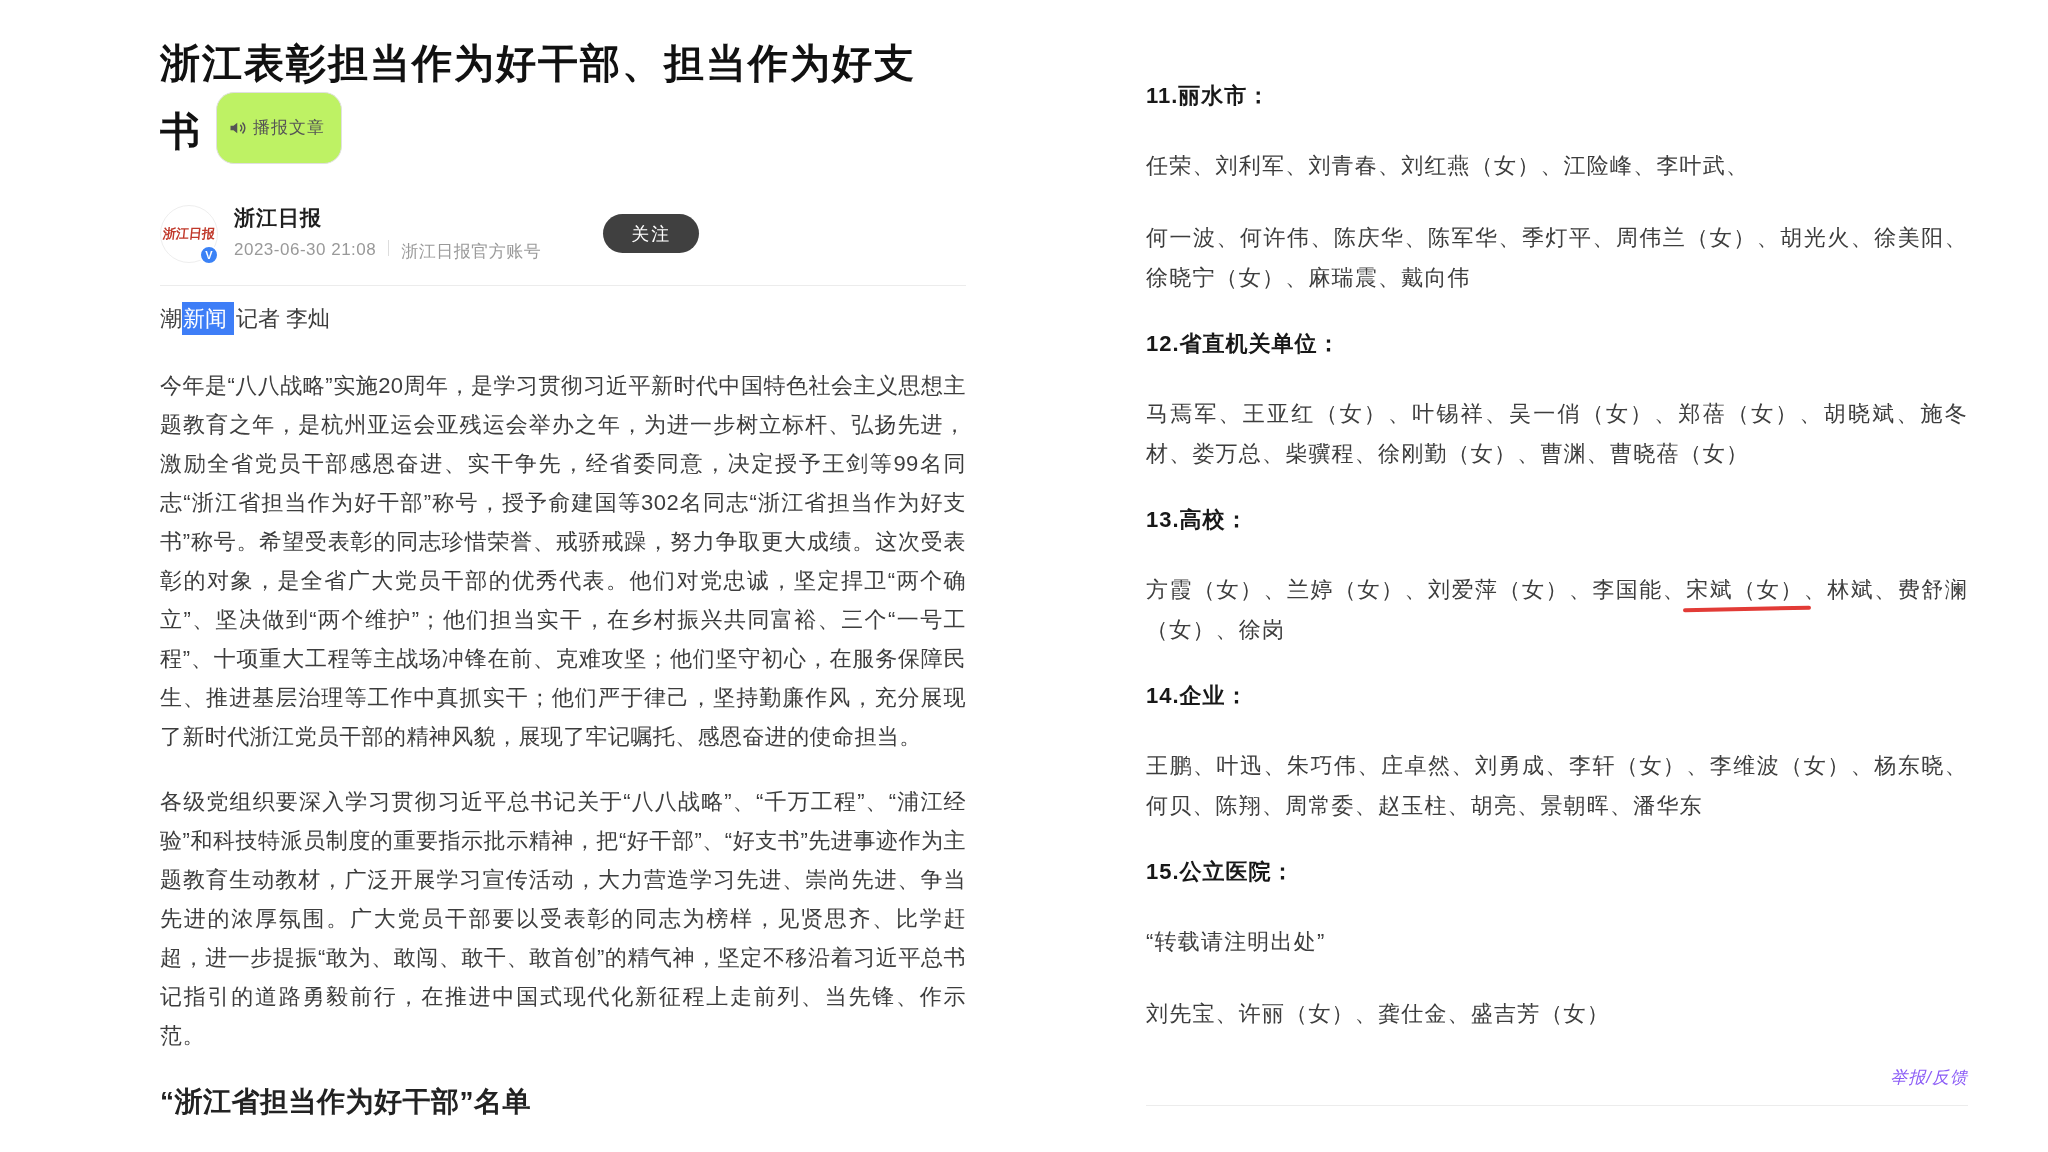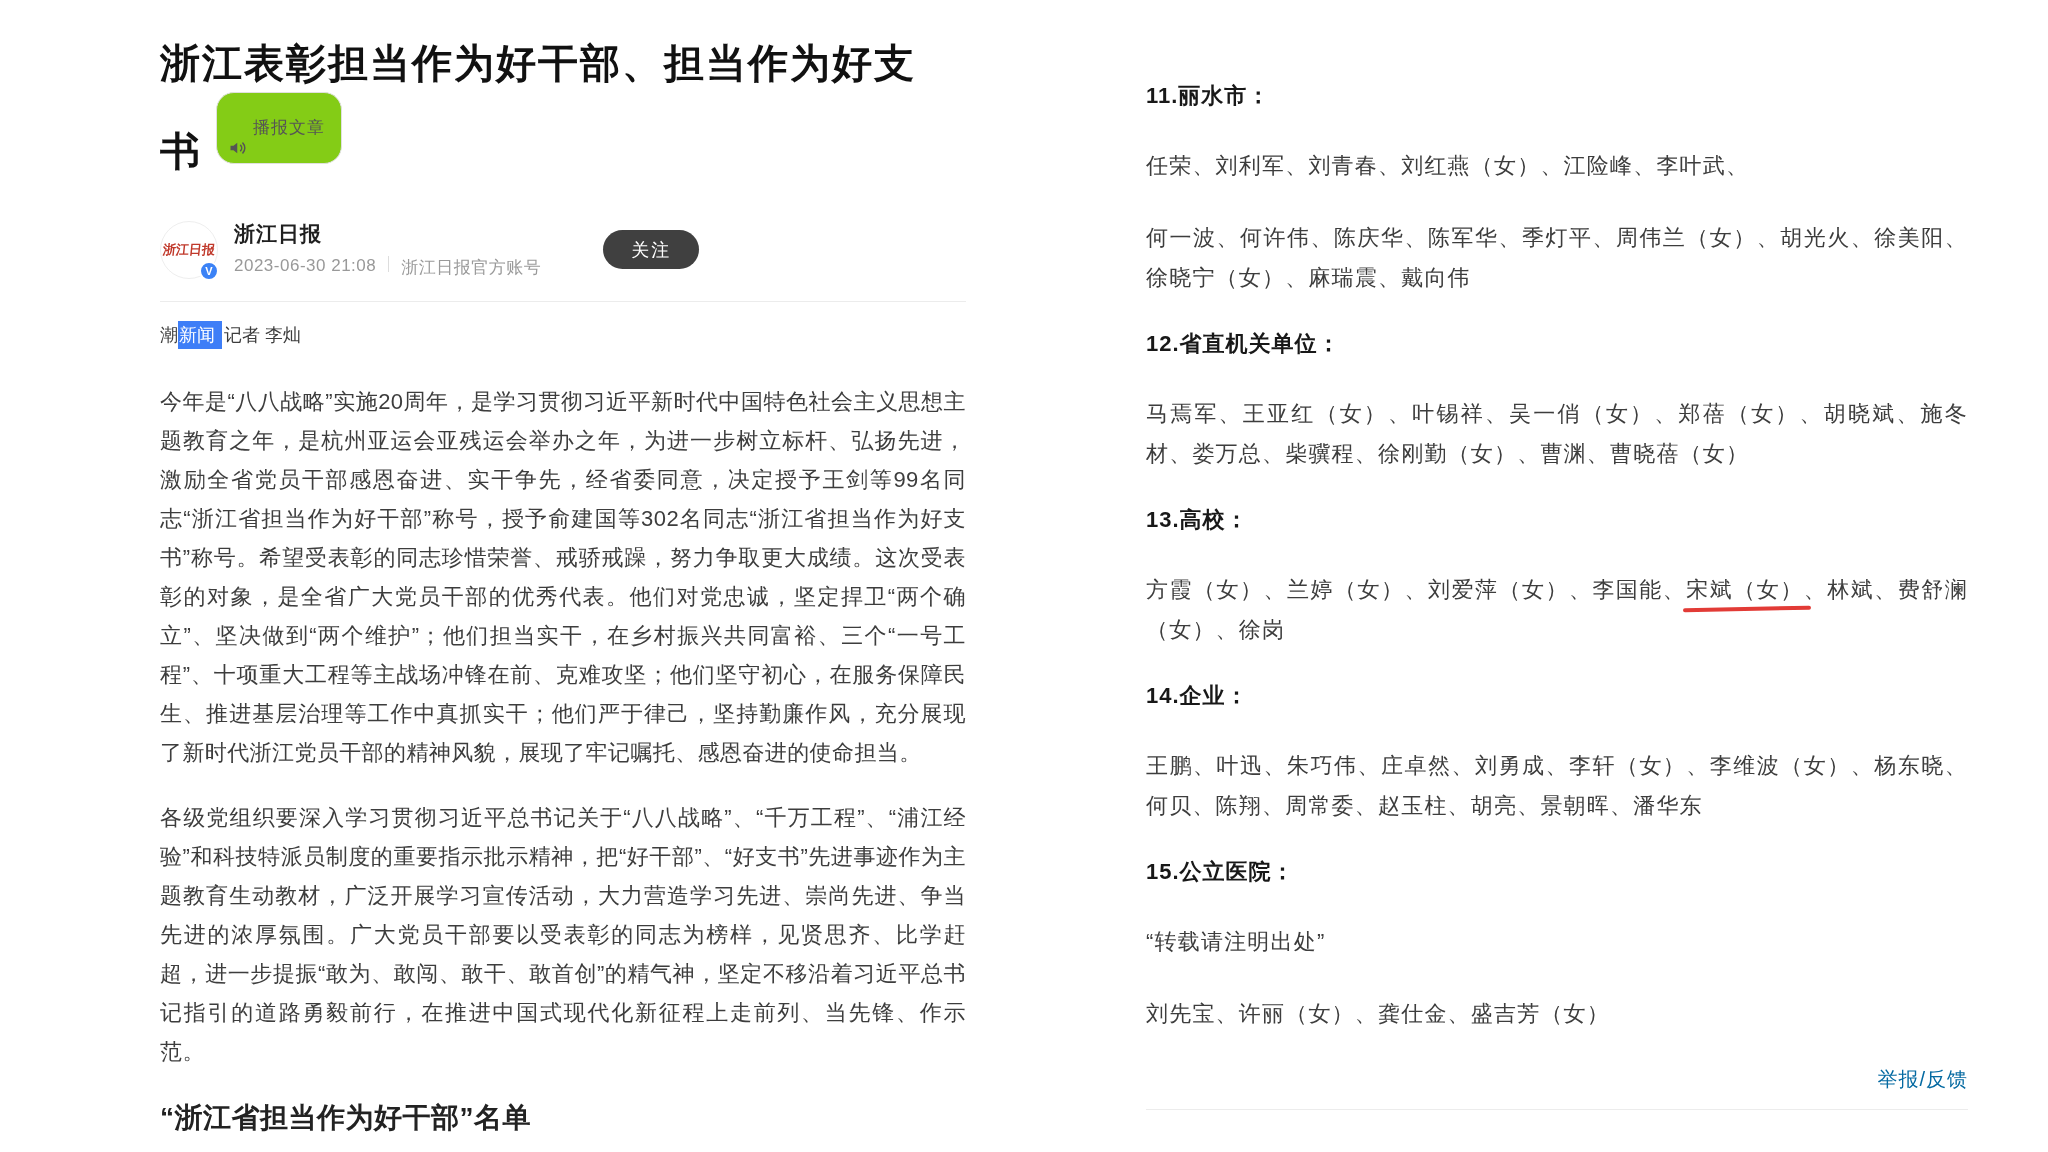--- a/index.html
+++ b/index.html
@@ -15,26 +15,26 @@
 
   
   .left-col { position:absolute; left:160px; top:0; width:806px; padding-top:34px; }
 
   .title {
     width:764px;
     font-size:40px; font-weight:700; color:#111;
     line-height:58px; letter-spacing:2px;
   }
   .broadcast-pill {
-    display:inline-flex; align-items:flex-end; gap:6px;
+    display:inline-flex; align-items:center; gap:6px;
     vertical-align:8px;
     margin-left:14px; padding:6px 16px 6px 12px;
     border:1px solid #e0e0e0; border-radius:18px;
     font-size:17px; font-weight:400; letter-spacing:1px; color:#555;
-    background:#84cc16; cursor:pointer; white-space:nowrap;
+    background:#bef264; cursor:pointer; white-space:nowrap;
   }
   .broadcast-pill svg { display:block; }
 
   .source-row { display:flex; align-items:center; margin-top:40px; }
   .avatar {
     position:relative; width:58px; height:58px; flex:0 0 58px;
     border:1px solid #eee; border-radius:50%; background:#fff;
     display:flex; align-items:center; justify-content:center;
   }
   .avatar-text {
@@ -55,21 +55,21 @@
   .meta-sep { width:1px; height:16px; background:#ddd; margin:0 12px; }
   .follow-btn {
     margin-left:62px; border:none; cursor:pointer;
     background:#404040; color:#fff;
     width:96px; height:39px; border-radius:20px;
     font-size:18px; letter-spacing:2px;
     font-family:inherit;
   }
   .divider { height:1px; background:#ececec; margin-top:22px; }
 
-  .byline { margin-top:16px; font-size:18px; line-height:34px; color:#3d3d3d; }
+  .byline { margin-top:16px; font-size:22px; line-height:34px; color:#3d3d3d; }
   .selected { background:#3e7ef7; color:#fff; padding:4px 7px 4px 1px; }
   .byline .suffix { margin-left:2px; }
 
   .body-p { font-size:22px; line-height:39px; color:#3d3d3d; letter-spacing:0.4px; text-align:justify; }
   .p1 { margin-top:30px; }
   .p2 { margin-top:26px; }
   .list-title { margin-top:28px; font-size:28px; font-weight:700; color:#222; letter-spacing:0.5px; }
   .list-note { margin-top:28px; font-size:22px; color:#3d3d3d; letter-spacing:0.5px; }
 
   
@@ -77,21 +77,21 @@
   .sec-h { font-size:22px; line-height:28px; font-weight:700; color:#181818; letter-spacing:1px; margin:0 0 36px; }
   .sec-p { font-size:22px; line-height:40px; color:#3d3d3d; letter-spacing:1.2px; margin:0 0 32px; text-align:justify; }
   .red-underline { position:relative; white-space:nowrap; }
   .red-underline::after {
     content:""; position:absolute; left:-3px; right:-8px; bottom:-9px;
     height:4px; background:#e23b36; border-radius:3px;
     transform:rotate(-1.2deg);
   }
   .quote-p { margin:0 0 32px; }
   .report-row { text-align:right; margin-top:14px; }
-  .report-link { font-size:20px; color:#0369a1; letter-spacing:1px; text-decoration:none; cursor:pointer; }
+  .report-link { font-size:17px; color:#8b5cf6; letter-spacing:1px; text-decoration:none; cursor:pointer;font-style:italic; }
   .right-divider { height:1px; background:#ececec; margin-top:16px; }
 </style>
 </head>
 <body>
 
 <div class="page">
 
   <div class="left-col">
 
     <h1 class="title"><span>浙江表彰担当作为好干部、担当作为好支书</span><span class="broadcast-pill">

